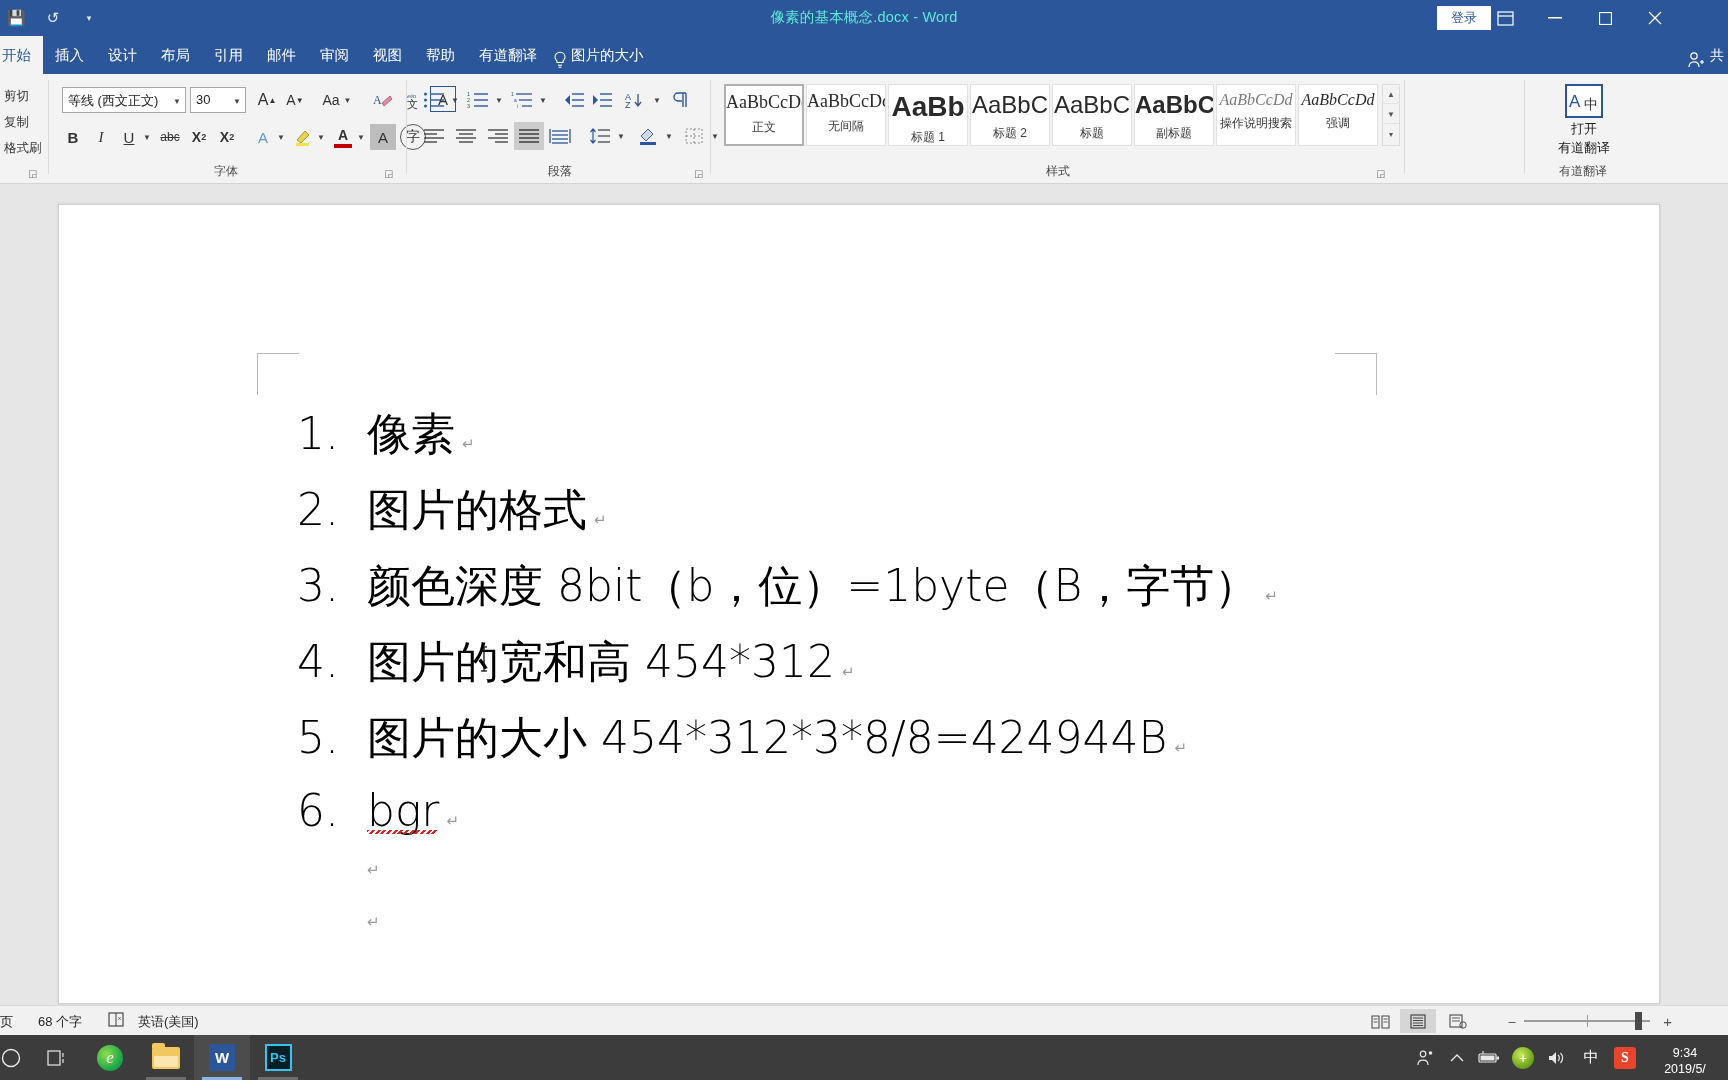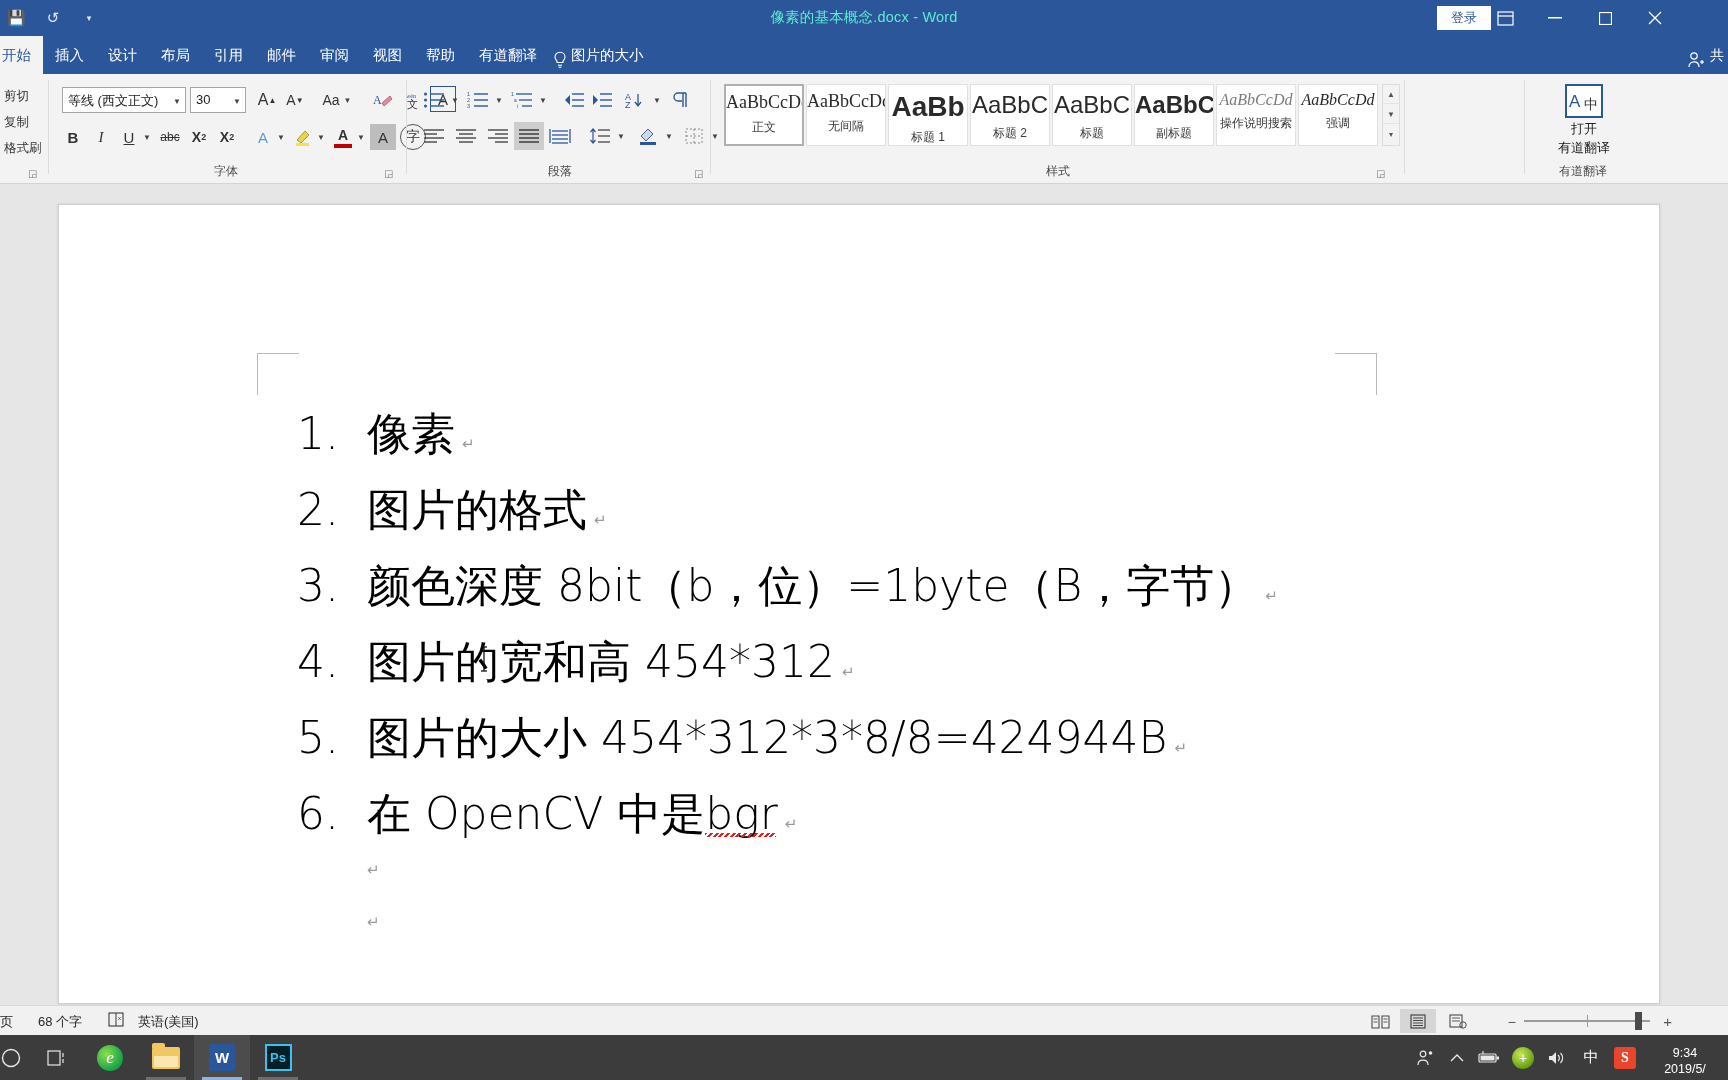--- a/index.html
+++ b/index.html
@@ -570,21 +570,20 @@
         <span class="txt">图片的宽和高 454*312</span>
         <span class="pilcrow">↵</span>
       </div>
       <div class="line">
         <span class="num">5.</span>
         <span class="txt">图片的大小  454*312*3*8/8=424944B</span>
         <span class="pilcrow">↵</span>
       </div>
       <div class="line">
         <span class="num">6.</span>
-        <span class="txt">在 OpenCV 中是 </span>
         <span class="txt misspell">bgr</span>
         <span class="pilcrow">↵</span>
       </div>
       <div class="line empty-para">
         <span class="num"></span>
         <span class="pilcrow" style="margin-left:0;">↵</span>
       </div>
       <div class="line empty-para">
         <span class="num"></span>
         <span class="pilcrow" style="margin-left:0;">↵</span>

